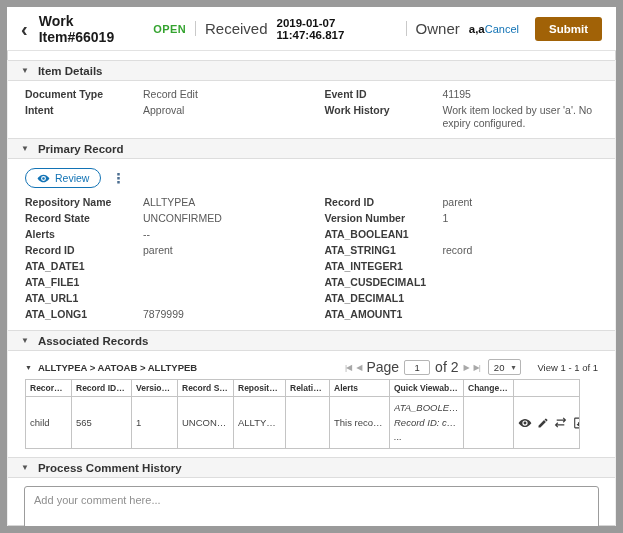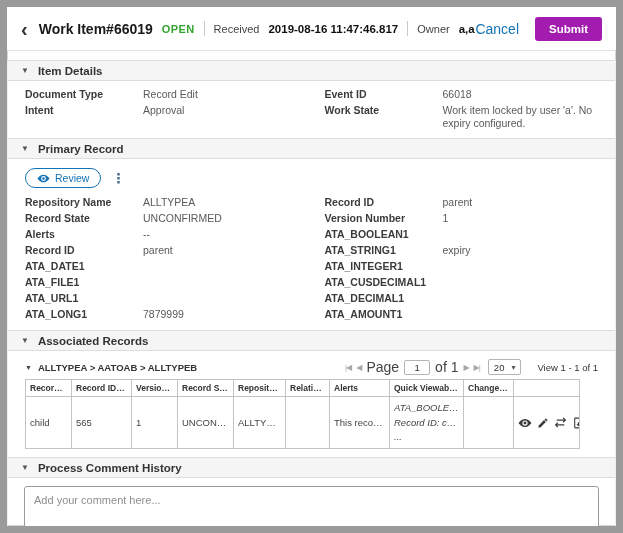--- a/index.html
+++ b/index.html
@@ -17,26 +17,26 @@
   
   .hdr {
     height: 44px; display: flex; align-items: center;
     padding: 0 14px; border-bottom: 1px solid #e2e2e2; background: #fff;
   }
   .hdr-left { display: flex; align-items: center; gap: 9px; flex: 1; min-width: 0; }
   .back { font-size: 20px; font-weight: bold; color: #333; line-height: 1; cursor: pointer; margin-right: 2px; }
   .title { font-size: 14px; font-weight: bold; color: #1a1a1a; }
   .status { font-size: 11px; font-weight: bold; color: #34a32f; letter-spacing: .4px; margin-left: 0; }
   .vdiv { width: 1px; height: 15px; background: #c9c9c9; display: inline-block; }
-  .h-lbl { font-size: 11px; color: #444; }
+  .h-lbl { font-size: 15px; color: #444; }
   .h-val { font-size: 11.5px; font-weight: bold; color: #111; }
   .hdr-right { display: flex; align-items: center; gap: 16px; }
-  .cancel { font-size: 14px; color: #1273b5; cursor: pointer; text-decoration: none; }
+  .cancel { font-size: 11px; color: #1273b5; cursor: pointer; text-decoration: none; }
   .submit {
-    background: #a21caf; color: #fff; border: none; border-radius: 3px;
+    background: #a16207; color: #fff; border: none; border-radius: 3px;
     font-size: 11.5px; font-weight: 600; padding: 6px 14px; cursor: pointer;
     font-family: inherit;
     text-align: right;
   }
 
   
   .sections { border-left: 1px solid #eee; border-right: 1px solid #eee; }
   section.panel { margin-top: 0; }
   section.panel:first-child { margin-top: 9px; }
   .sec-bar {
@@ -122,21 +122,21 @@
 
 <div class="frame">
 
   <div class="hdr">
     <div class="hdr-left">
       <span class="back">‹</span>
       <span class="title">Work Item#66019</span>
       <span class="status">OPEN</span>
       <span class="vdiv"></span>
       <span class="h-lbl">Received</span>
-      <span class="h-val">2019-08-16 11:47:46.817</span>
+      <span class="h-val">2019-01-07 11:47:46.817</span>
       <span class="vdiv"></span>
       <span class="h-lbl">Owner</span>
       <span class="h-val">a,a</span>
     </div>
     <div class="hdr-right">
       <a class="cancel">Cancel</a>
       <button class="submit">Submit</button>
     </div>
   </div>
 
@@ -147,28 +147,28 @@
         <span class="tri">▼</span>
         <span class="sec-title">Item Details</span>
       </div>
       <div class="sec-body fields-grid">
         <div class="field">
           <span class="flabel">Document Type</span>
           <span class="fvalue">Record Edit</span>
         </div>
         <div class="field">
           <span class="flabel">Event ID</span>
-          <span class="fvalue">66018</span>
+          <span class="fvalue">41195</span>
         </div>
         <div class="field">
           <span class="flabel">Intent</span>
           <span class="fvalue">Approval</span>
         </div>
         <div class="field">
-          <span class="flabel">Work State</span>
+          <span class="flabel">Work History</span>
           <span class="fvalue">Work item locked by user 'a'. No expiry configured.</span>
         </div>
       </div>
     </section>
 
     <section class="panel">
       <div class="sec-bar">
         <span class="tri">▼</span>
         <span class="sec-title">Primary Record</span>
       </div>
@@ -208,21 +208,21 @@
           <div class="field">
               <span class="flabel">ATA_BOOLEAN1</span>
               <span class="fvalue"></span>
             </div>
           <div class="field">
               <span class="flabel">Record ID</span>
               <span class="fvalue">parent</span>
             </div>
           <div class="field">
               <span class="flabel">ATA_STRING1</span>
-              <span class="fvalue">expiry</span>
+              <span class="fvalue">record</span>
             </div>
           <div class="field">
               <span class="flabel">ATA_DATE1</span>
               <span class="fvalue"></span>
             </div>
           <div class="field">
               <span class="flabel">ATA_INTEGER1</span>
               <span class="fvalue"></span>
             </div>
           <div class="field">
@@ -262,21 +262,21 @@
         <div class="ar-toolbar">
           <div class="crumb-wrap">
             <span class="crumb-tri">▼</span>
             <span class="crumb">ALLTYPEA &gt; AATOAB &gt; ALLTYPEB</span>
           </div>
           <div class="pager">
             <span class="pg-btn">|◀</span>
             <span class="pg-btn">◀</span>
             <span class="pg-lbl">Page</span>
             <input class="pg-input" value="1" style="">
-            <span class="pg-lbl">of 1</span>
+            <span class="pg-lbl">of 2</span>
             <span class="pg-btn">▶</span>
             <span class="pg-btn">▶|</span>
             <div class="pg-size">
               <span>20</span>
               <span class="caret">▾</span>
             </div>
             <span class="pg-view">View 1 - 1 of 1</span>
           </div>
         </div>
 

